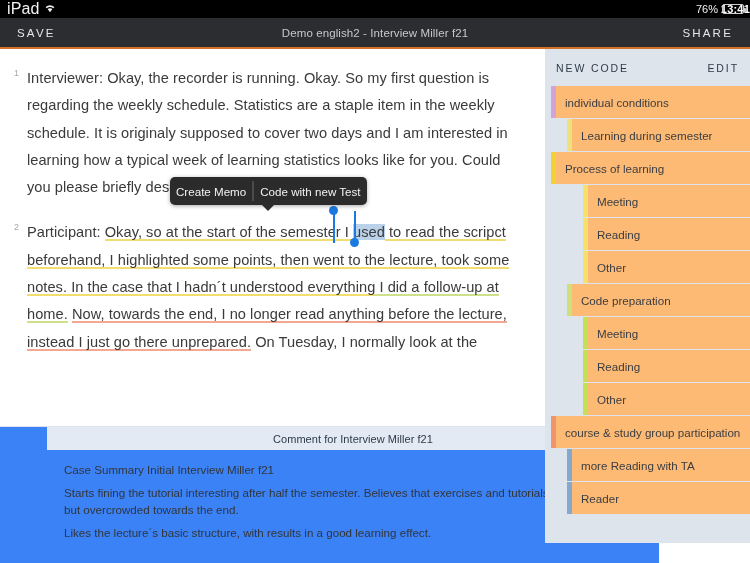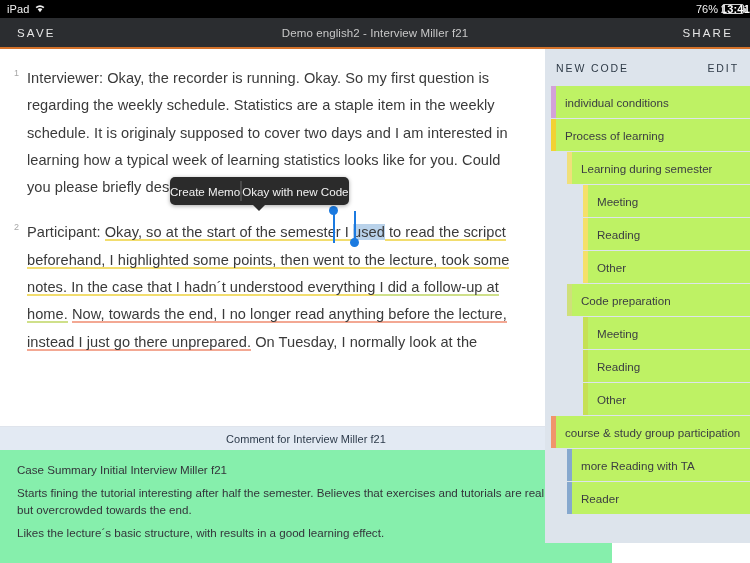--- a/index.html
+++ b/index.html
@@ -33,21 +33,21 @@
     display: flex;
     align-items: center;
   }
   .sb-left {
     position: absolute;
     left: 7px;
     display: flex;
     align-items: center;
     gap: 5px;
   }
-  .sb-device { font-size: 11px; letter-spacing: 0.1px; color: #f2f2f2; }
+  .sb-device { font-size: 16px; letter-spacing: 0.1px; color: #f2f2f2; }
   .wifi-icon { display: block; }
   .sb-center {
     position: absolute;
     left: 0; right: 0;
     text-align: right;
     font-size: 11px;
     font-weight: bold;
     letter-spacing: 0.2px;
     color: #ffffff;
   }
@@ -202,21 +202,21 @@
     background: #2b2b2b;
     border-radius: 5px;
     display: flex;
     align-items: stretch;
     z-index: 20;
     box-shadow: 0 1px 4px rgba(0,0,0,0.35);
   }
   .ctx-item {
     display: flex;
     align-items: center;
-    padding: 0 0;
+    padding: 0 6px;
     color: #f2f2f2;
     font-size: 11.6px;
     white-space: nowrap;
   }
   .ctx-sep {
     width: 1px;
     background: #4a4a4a;
     margin: 4px 0;
   }
   .ctx-arrow {
@@ -229,22 +229,23 @@
     border-right: 6px solid transparent;
     border-top: 6px solid #2b2b2b;
   }
 
   
   .comment-pane {
     position: absolute;
     top: 426px; left: 0;
     width: 612px;
     height: 137px;
-    background: #86efac;
+    background: #3b82f6;
     border-top: 1px solid #dfe4ec;
+    padding-left: 47px;
   }
   .comment-header {
     height: 23px;
     background: #e3eaf3;
     display: flex;
     align-items: center;
     justify-content: center;
     font-size: 11px;
     color: #2c3a4a;
     letter-spacing: 0.05px;
@@ -282,21 +283,21 @@
   .sb-edit {
     position: absolute;
     right: 11px;
     font-size: 10.5px;
     letter-spacing: 1.9px;
     color: #2e3a47;
   }
   .code-row {
     position: relative;
     height: 32px;
-    background: #bef264;
+    background: #fdba74;
     display: flex;
     align-items: center;
     margin-bottom: 1px;
     box-sizing: border-box;
   }
   .code-swatch {
     width: 5px;
     height: 32px;
     flex: 0 0 5px;
   }
@@ -356,21 +357,21 @@
   <div class="sel-bar" style="left:333px; top:211px; height:32px;"></div>
   <div class="sel-bar" style="left:354px; top:211px; height:32px;"></div>
   <div class="sel-handle" style="left:329px; top:206px;"></div>
   <div class="sel-handle" style="left:350px; top:238px;"></div>
 
   <div class="ctxmenu" id="ctxmenu">
     <div class="ctx-arrow"></div>
   <div class="ctx-item">Create Memo</div>
       <div class="ctx-sep"></div>
       <div class="ctx-sep"></div>
-      <div class="ctx-item">Okay with new Code</div>
+      <div class="ctx-item">Code with new Test</div>
     </div>
 
   <div class="comment-pane">
     <div class="comment-header">Comment for Interview Miller f21</div>
     <div class="comment-body" id="comment-body">
         <p>Case Summary Initial Interview Miller f21</p>
         <p>Starts fining the tutorial interesting after half the semester. Believes that exercises and tutorials are really good but overcrowded towards the end.</p>
         <p>Likes the lecture´s basic structure, with results in a good learning effect.</p>
       </div>
   </div>
@@ -378,28 +379,28 @@
   <div class="sidebar">
     <div class="sb-header">
       <span class="sb-newcode">NEW CODE</span>
       <span class="sb-edit">EDIT</span>
     </div>
     <div id="code-list">
         <div class="code-row lvl0">
           <div class="code-swatch" style="background: rgb(211, 162, 216);"></div>
           <div class="code-label">individual conditions</div>
         </div>
+        <div class="code-row lvl1">
+          <div class="code-swatch" style="background: rgb(240, 224, 122);"></div>
+          <div class="code-label">Learning during semester</div>
+        </div>
         <div class="code-row lvl0">
           <div class="code-swatch" style="background: rgb(242, 210, 51);"></div>
           <div class="code-label">Process of learning</div>
         </div>
-        <div class="code-row lvl1">
-          <div class="code-swatch" style="background: rgb(240, 224, 122);"></div>
-          <div class="code-label">Learning during semester</div>
-        </div>
         <div class="code-row lvl2">
           <div class="code-swatch" style="background: rgb(245, 224, 106);"></div>
           <div class="code-label">Meeting</div>
         </div>
         <div class="code-row lvl2">
           <div class="code-swatch" style="background: rgb(245, 224, 106);"></div>
           <div class="code-label">Reading</div>
         </div>
         <div class="code-row lvl2">
           <div class="code-swatch" style="background: rgb(245, 224, 106);"></div>

